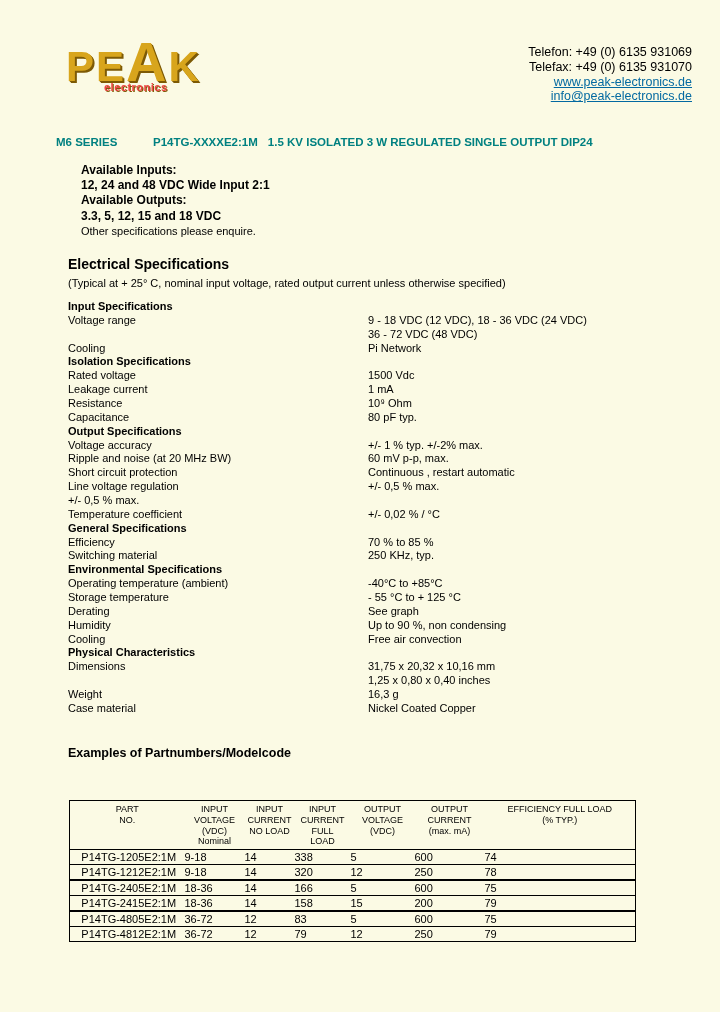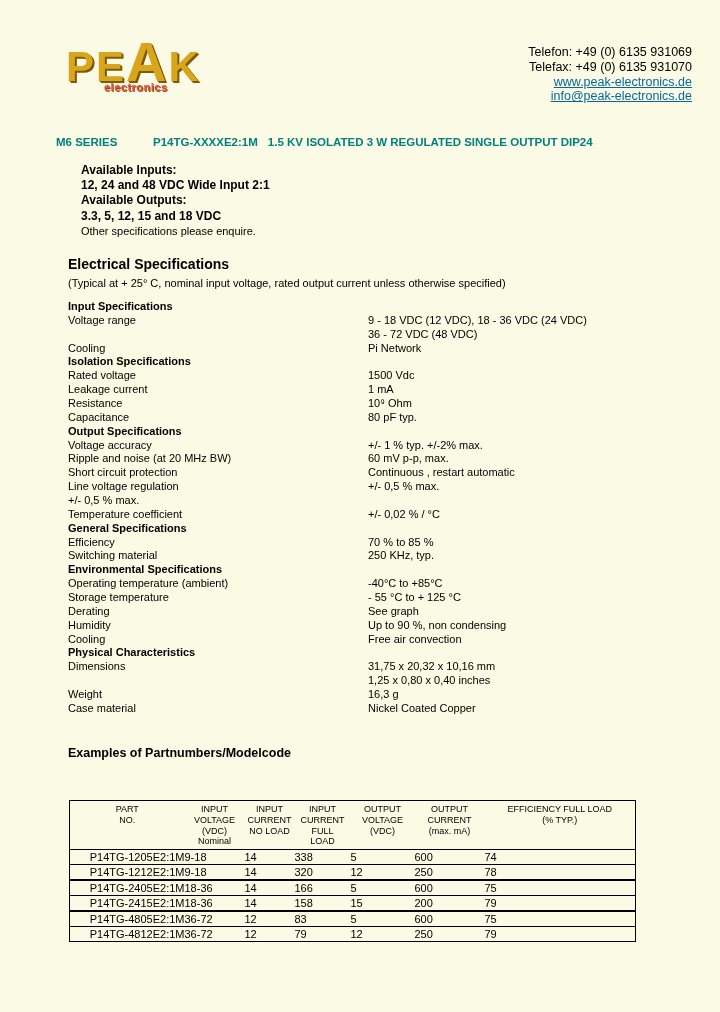--- a/index.html
+++ b/index.html
@@ -62,21 +62,21 @@
     font-size:9px; font-weight:normal; line-height:10.8px;
     vertical-align:top; padding:3px 0 0 0; height:45px;
     text-align:center; white-space:pre-line;
     border-bottom:1px solid #000;
   }
   .pn-table td {
     font-size:11px; height:14px; line-height:13px;
     text-align:left; padding:0;
     border-bottom:1px solid #000;
   }
-  .pn-table td.c0 { text-align:right; padding-left:3px; }
+  .pn-table td.c0 { text-align:center; padding-left:3px; }
   .pn-table tr.group-end td { border-bottom:2px solid #000; }
 </style>
 </head>
 <body>
 
 <div class="page">
 
   <div class="logo">
     <div class="logo-word"><span class="lg">PE</span><span class="lg big">A</span><span class="lg">K</span></div>
     <div class="logo-sub">electronics</div>

